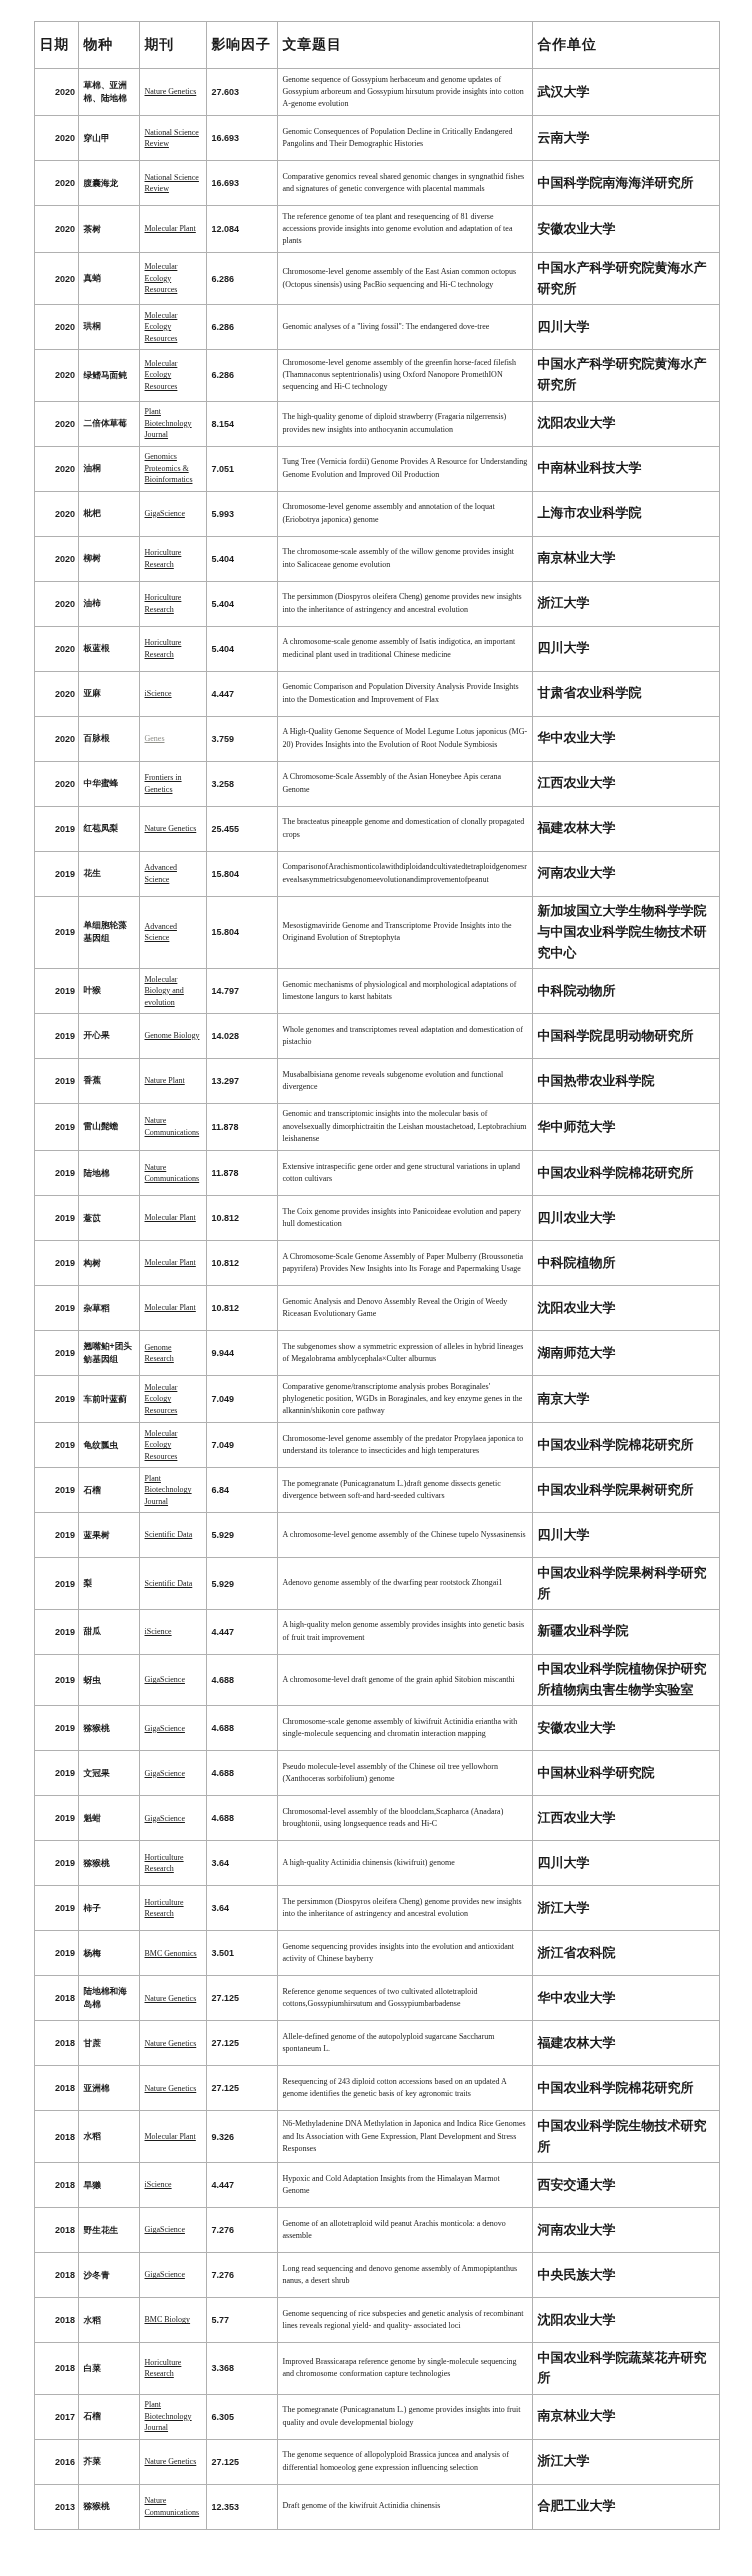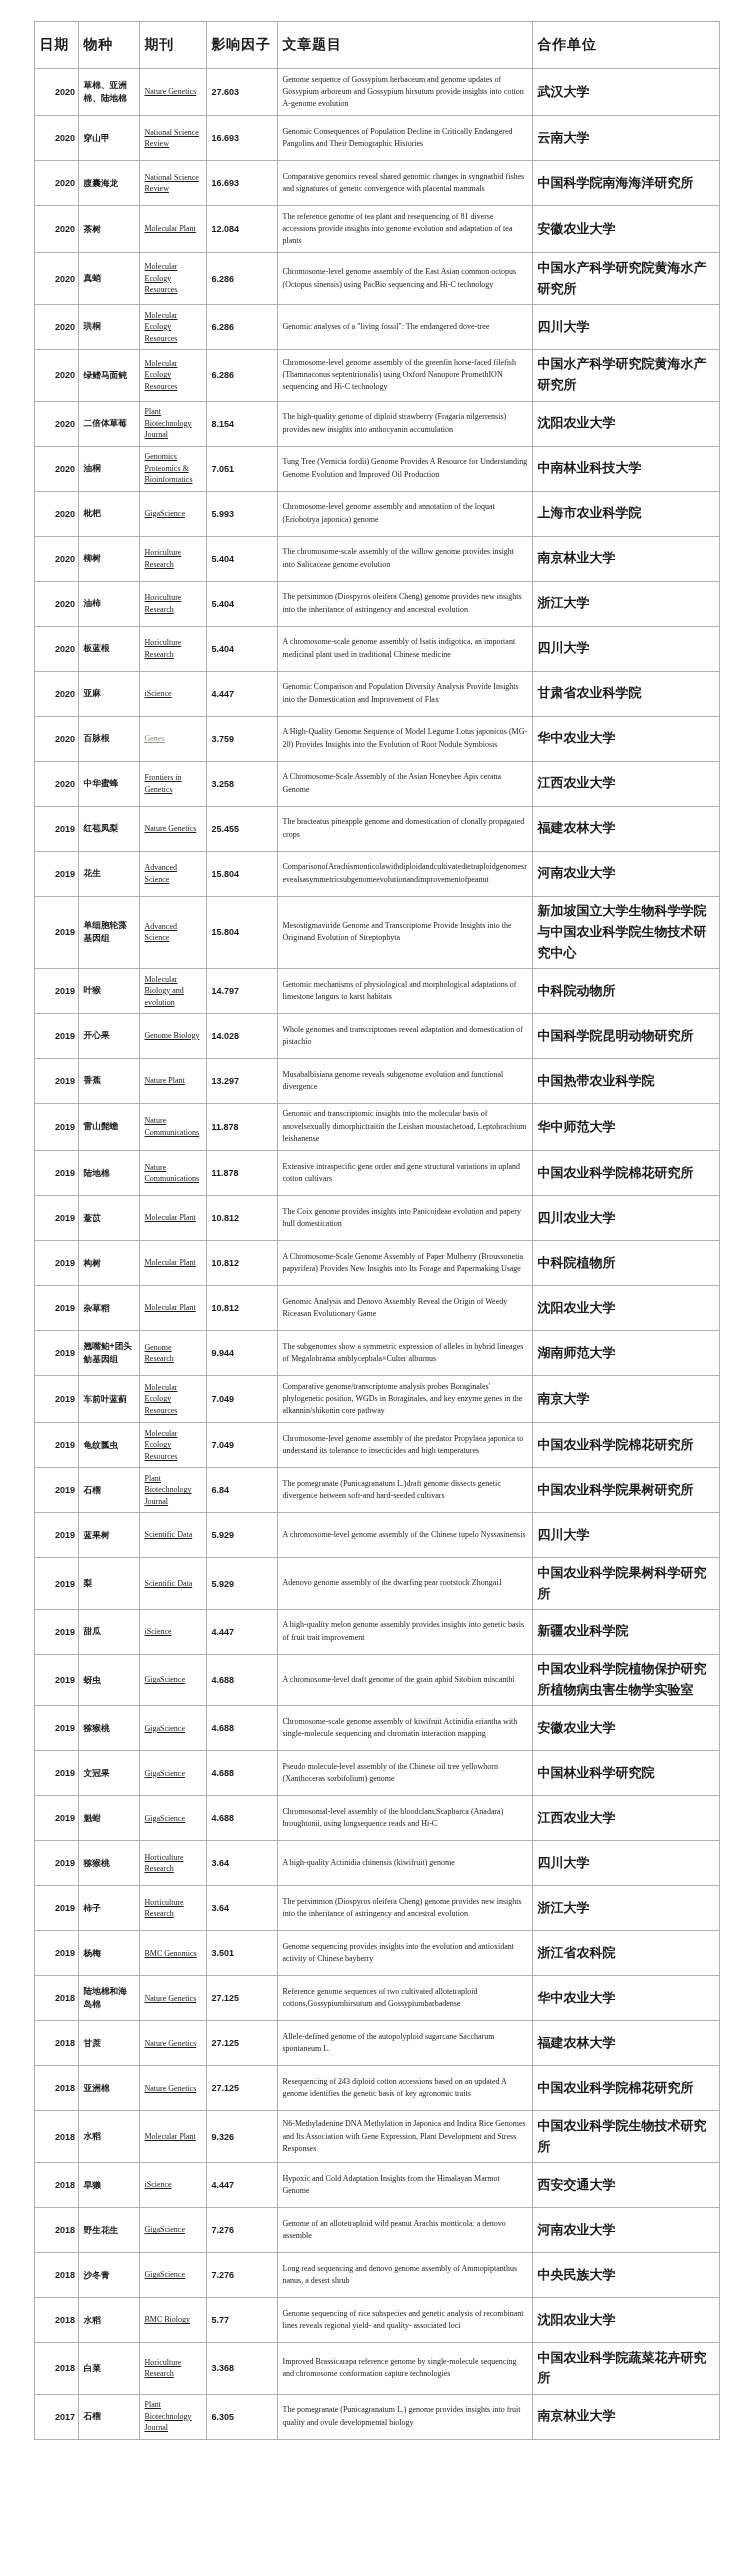--- a/index.html
+++ b/index.html
@@ -477,16 +477,32 @@
           <td class="col-partner">中国农业科学院蔬菜花卉研究所</td>
         </tr>
         <tr>
           <td class="col-date">2017</td>
           <td class="col-species">石榴</td>
           <td class="col-journal">Plant Biotechnology Journal</td>
           <td class="col-impact">6.305</td>
           <td class="col-title">The pomegranate (Punicagranatum L.) genome provides insights into fruit quality and ovule developmental biology</td>
           <td class="col-partner">南京林业大学</td>
         </tr>
+        <tr>
+          <td class="col-date">2016</td>
+          <td class="col-species">芥菜</td>
+          <td class="col-journal">Nature Genetics</td>
+          <td class="col-impact">27.125</td>
+          <td class="col-title">The genome sequence of allopolyploid Brassica juncea and analysis of differential homoeolog gene expression influencing selection</td>
+          <td class="col-partner">浙江大学</td>
+        </tr>
+        <tr>
+          <td class="col-date">2013</td>
+          <td class="col-species">猕猴桃</td>
+          <td class="col-journal">Nature Communications</td>
+          <td class="col-impact">12.353</td>
+          <td class="col-title">Draft genome of the kiwifruit Actinidia chinensis</td>
+          <td class="col-partner">合肥工业大学</td>
+        </tr>
       </tbody>
   </table>
 </div>
 
 
 </body></html>

